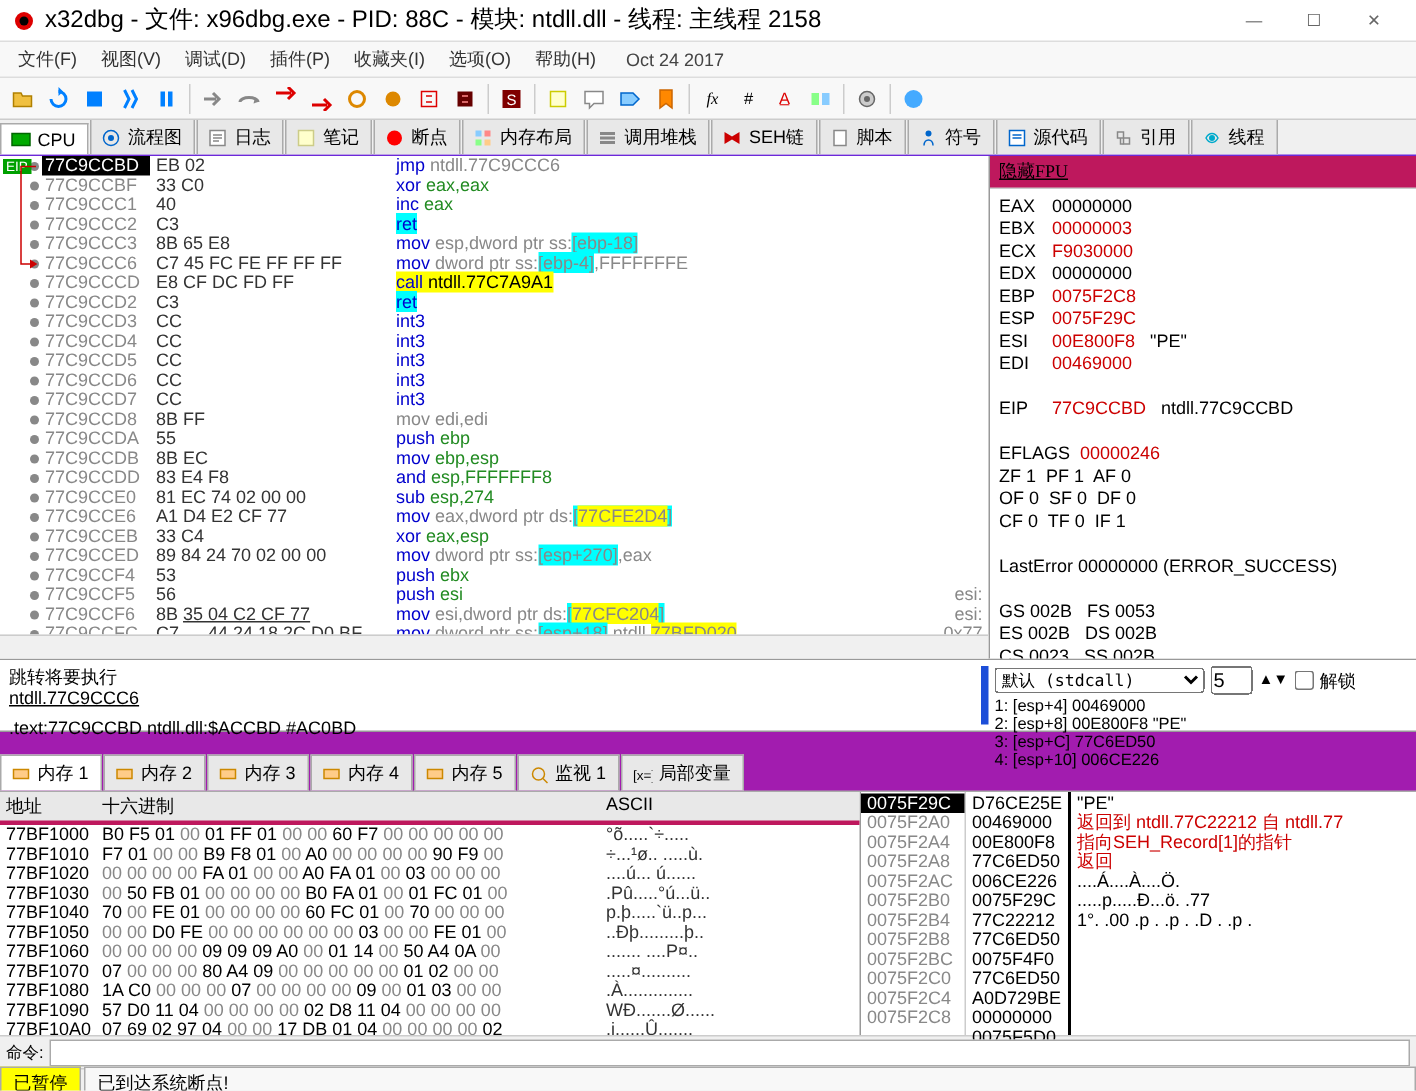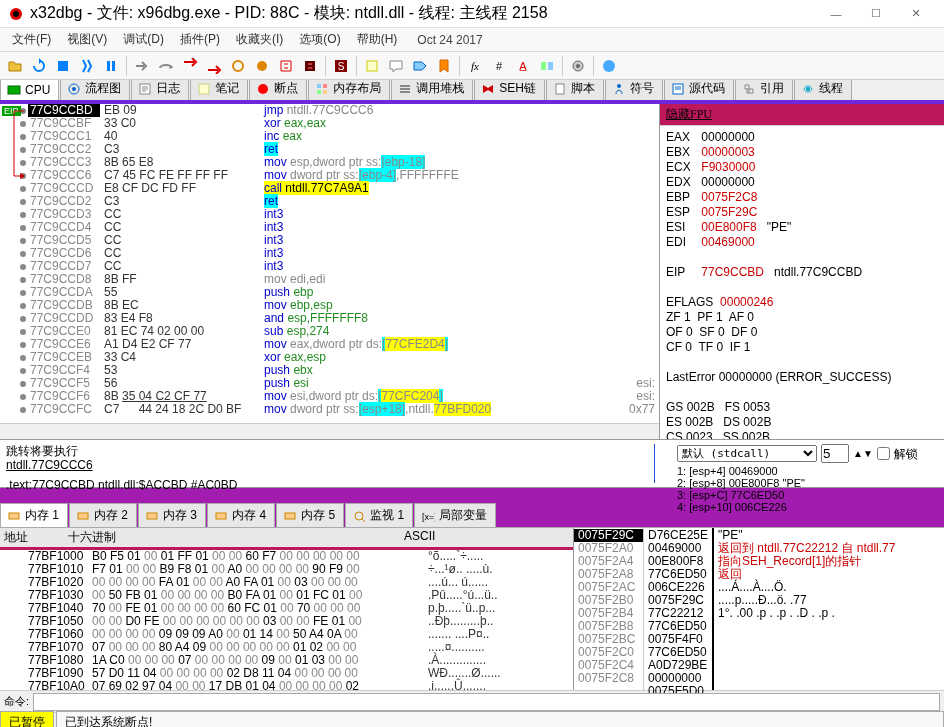--- a/index.html
+++ b/index.html
@@ -7,21 +7,21 @@
 .titlebar { height:28px; background:#fff; display:flex; align-items:center; padding:0 8px; border-bottom:1px solid #ddd; }
 .titlebar svg { margin-right:6px; }
 .title { flex:1; color:#000000; font-size:16px; }
 .winbtn { width:40px; height:28px; display:flex; align-items:center; justify-content:center; color:#666; }
 .menubar { height:24px; background:#f8f8f8; display:flex; align-items:center; padding:0 4px; font-size:12px; border-bottom:1px solid #ddd; }
 .menubar span { padding:3px 8px; color:#333; }
 .menubar .date { margin-left:4px; color:#444; }
 .toolbar { height:28px; background:#f8f8f8; display:flex; align-items:center; padding:0 4px; gap:2px; border-bottom:1px solid #ccc; }
 .tbtn { width:22px; height:22px; display:flex; align-items:center; justify-content:center; border:1px solid transparent; }
 .sep { width:1px; height:20px; background:#ccc; margin:0 2px; }
-.tabbar { height:24px; background:#f0f0f0; display:flex; align-items:flex-end; border-bottom:4px solid #6d28d9; overflow:hidden; }
+.tabbar { height:24px; background:#f0f0f0; display:flex; align-items:flex-end; border-bottom:1px solid #6d28d9; overflow:hidden; }
 .tab { padding:3px 8px 3px 6px; background:#e8e8e8; border:1px solid #aaa; border-bottom:none; margin-right:1px; display:flex; align-items:center; gap:4px; font-size:12px; white-space:nowrap; }
 .tab.active { background:#fff; }
 .tab svg { width:14px; height:14px; }
 .main { display:flex; height:336px; border-bottom:1px solid #999; }
 .disasm { flex:1; background:#fff; overflow:hidden; position:relative; border-right:1px solid #999; display:flex; flex-direction:column; }
 .drows { flex:1; overflow:hidden; font-family:Consolas,monospace; font-size:12px; line-height:13px; }
 .drow { display:flex; height:13px; white-space:nowrap; }
 .gut { width:28px; display:flex; align-items:center; justify-content:flex-end; padding-right:2px; }
 .dot { width:6px; height:6px; border-radius:50%; background:#888; }
 .addr { width:72px; color:#888; padding-left:2px; }
@@ -35,30 +35,30 @@
 .gray { color:#888; }
 .scrollh { height:16px; background:#f0f0f0; border-top:1px solid #ccc; }
 .regpanel { width:284px; background:#fff; display:flex; flex-direction:column; font-family:Consolas,monospace; font-size:12px; }
 .reghdr { background:#be185d; padding:2px 6px; border-bottom:1px solid #ccc; font-family:"Microsoft YaHei"; }
 .regbody { flex:1; padding:4px 6px; line-height:15px; overflow:hidden; }
 .regbody .rn { color:#000; display:inline-block; width:32px; }
 .regbody .rv { color:#cc0000; }
 .regbody .rv0 { color:#000; }
 .info { height:48px; background:#fff; border-bottom:1px solid #999; padding:4px 6px; font-family:Consolas,monospace; font-size:12px; line-height:14px; display:flex; }
 .info-l { flex:1; }
-.info-r { width:284px; border-left:1px solid #1d4ed8; padding-left:22px; }
+.info-r { width:284px; border-left:5px solid #1d4ed8; padding-left:4px; }
 .info-r select { font-family:Consolas,monospace; font-size:11px; width:140px; }
 .memtabbar { height:40px; background:#a21caf; display:flex; align-items:flex-end; border-bottom:1px solid #aaa; }
 .lower { display:flex; height:162px; }
 .dumppane { flex:1; background:#fff; border-right:1px solid #999; display:flex; flex-direction:column; font-family:Consolas,monospace; font-size:12px; }
 .dhdr { display:flex; background:#e8e8e8; border-bottom:3px solid #be185d; padding:1px 0; }
 .dhdr span:first-child { width:64px; padding-left:4px; }
 .dhdr span:nth-child(2) { width:336px; padding-left:4px; }
 .dhdr span:nth-child(3) { padding-left:4px; }
-.drows2 { flex:1; overflow:hidden; line-height:13px;padding-left:24px; }
+.drows2 { flex:1; overflow:hidden; line-height:13px; }
 .mrow { display:flex; height:13px; white-space:nowrap; }
 .maddr { width:64px; color:#000; padding-left:4px; }
 .mhex { width:336px; padding-left:4px; letter-spacing:0; }
 .masc { padding-left:4px; color:#333; }
 .b0 { color:#888; }
 .stackpane { width:370px; background:#fff; display:flex; font-family:Consolas,monospace; font-size:12px; }
 .scol1 { width:70px; border-right:1px solid #ccc; line-height:13px; padding:1px 0; }
 .scol1 div { padding-left:4px; color:#888; }
 .scol1 div.cur { color:#000; }
 .scol2 { width:70px; border-right:2px solid #000000; line-height:13px; padding:1px 0; }
@@ -322,21 +322,21 @@
     <svg style="position:absolute;left:10px;top:2px;width:18px;height:80px;pointer-events:none;">
       <path class="arrow-red" d="M14 5 H4 V70 H14" stroke-width="1"></path>
       <path d="M10 67l5 3-5 3z" fill="#cc0000"></path>
     </svg>
     <div class="drows" id="drows">
         <div class="drow">
           <div class="gut">
             <span class="dot"></span>
           </div>
           <div class="addr cur">77C9CCBD</div>
-          <div class="byt">EB 09</div>
+          <div class="byt">EB 02</div>
           <div class="asm"><span class="mn">jmp</span> <span class="gray">ntdll.77C9CCC6</span></div>
         </div>
         <div class="drow">
           <div class="gut">
             <span class="dot"></span>
           </div>
           <div class="addr">77C9CCBF</div>
           <div class="byt">33 C0</div>
           <div class="asm"><span class="mn">xor</span> <span class="reg">eax,eax</span></div>
         </div>
@@ -476,20 +476,28 @@
           <div class="byt">A1 <span style="">D4 E2 CF 77</span></div>
           <div class="asm"><span class="mn">mov</span> <span class="gray">eax,dword ptr ds:<span class="hl-c">[<span class="hl-y">77CFE2D4</span>]</span></span></div>
         </div>
         <div class="drow">
           <div class="gut">
             <span class="dot"></span>
           </div>
           <div class="addr">77C9CCEB</div>
           <div class="byt">33 C4</div>
           <div class="asm"><span class="mn">xor</span> <span class="reg">eax,esp</span></div>
+        </div>
+        <div class="drow">
+          <div class="gut">
+            <span class="dot"></span>
+          </div>
+          <div class="addr">77C9CCED</div>
+          <div class="byt">89 84 24 70 02 00 00</div>
+          <div class="asm"><span class="mn">mov</span> <span class="gray">dword ptr ss:<span class="hl-c">[esp+270]</span>,eax</span></div>
         </div>
         <div class="drow">
           <div class="gut">
             <span class="dot"></span>
           </div>
           <div class="addr">77C9CCF4</div>
           <div class="byt">53</div>
           <div class="asm"><span class="mn">push</span> <span class="reg">ebx</span></div>
         </div>
         <div class="drow">

